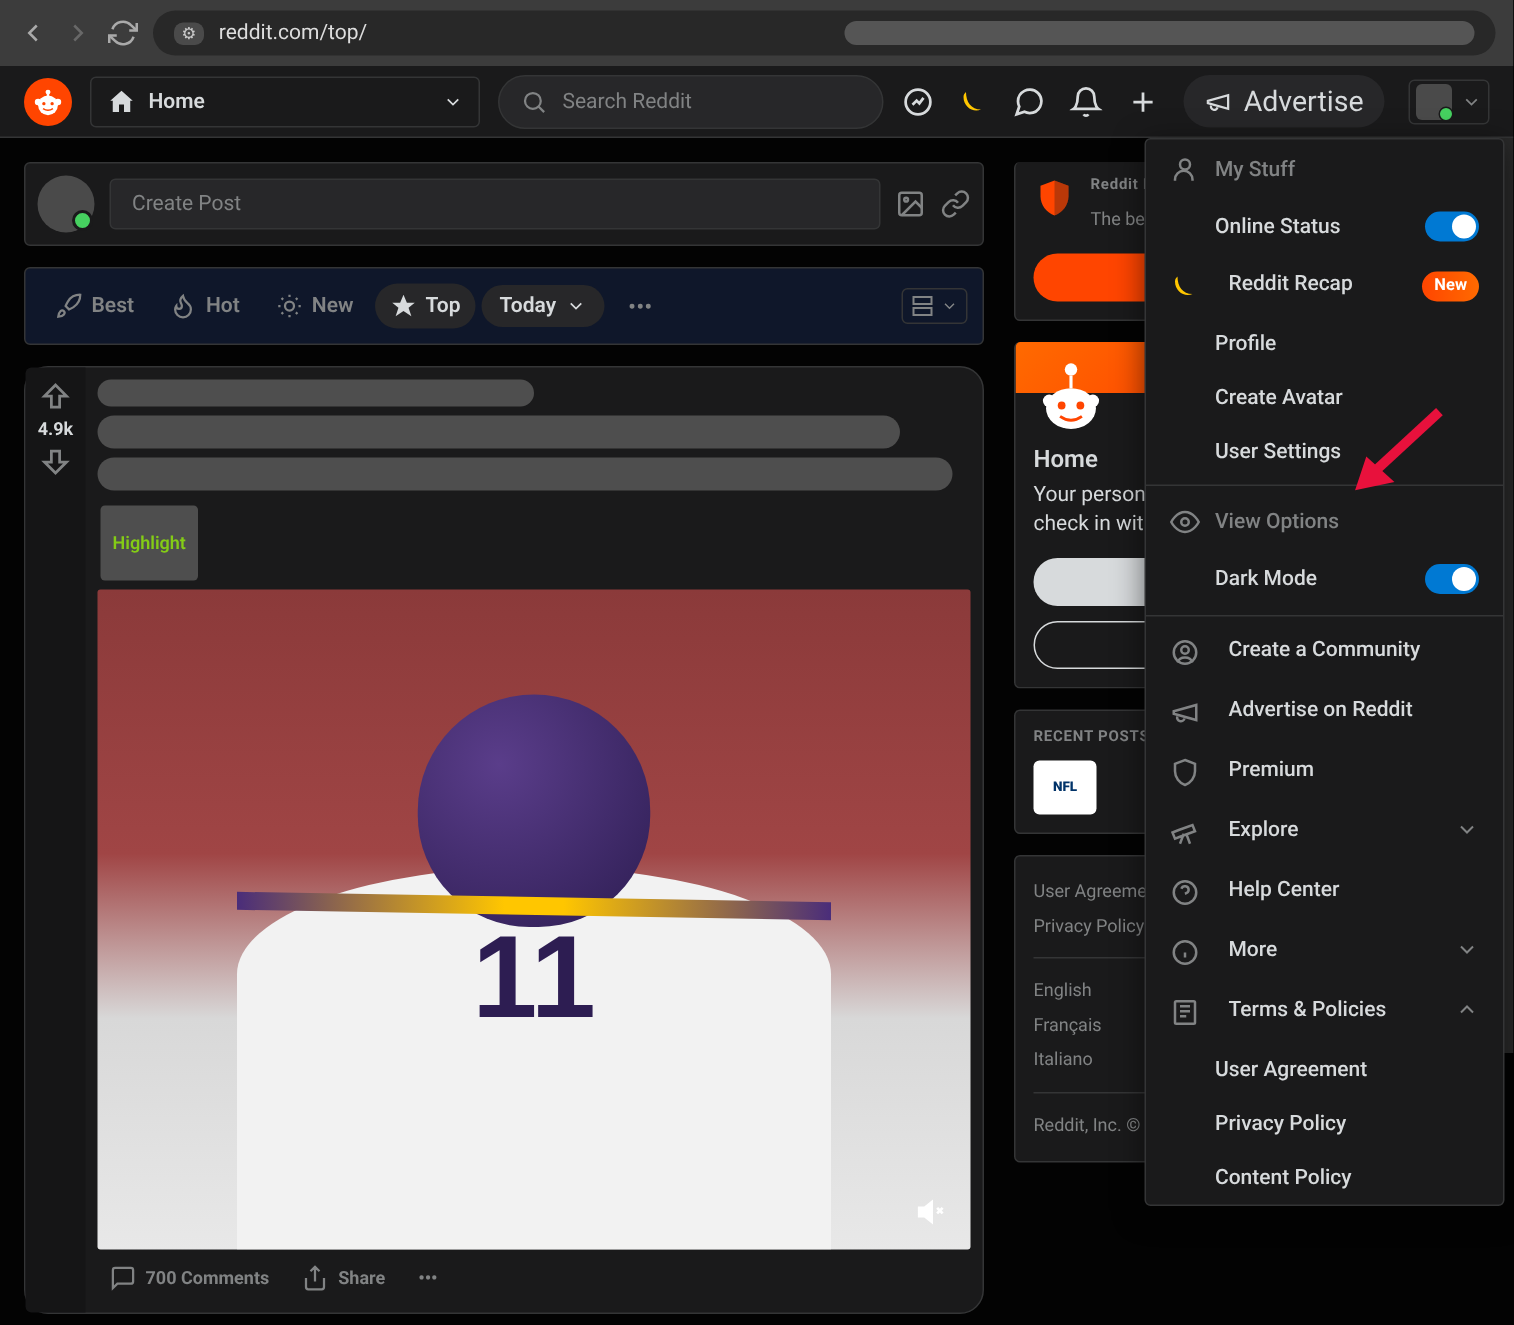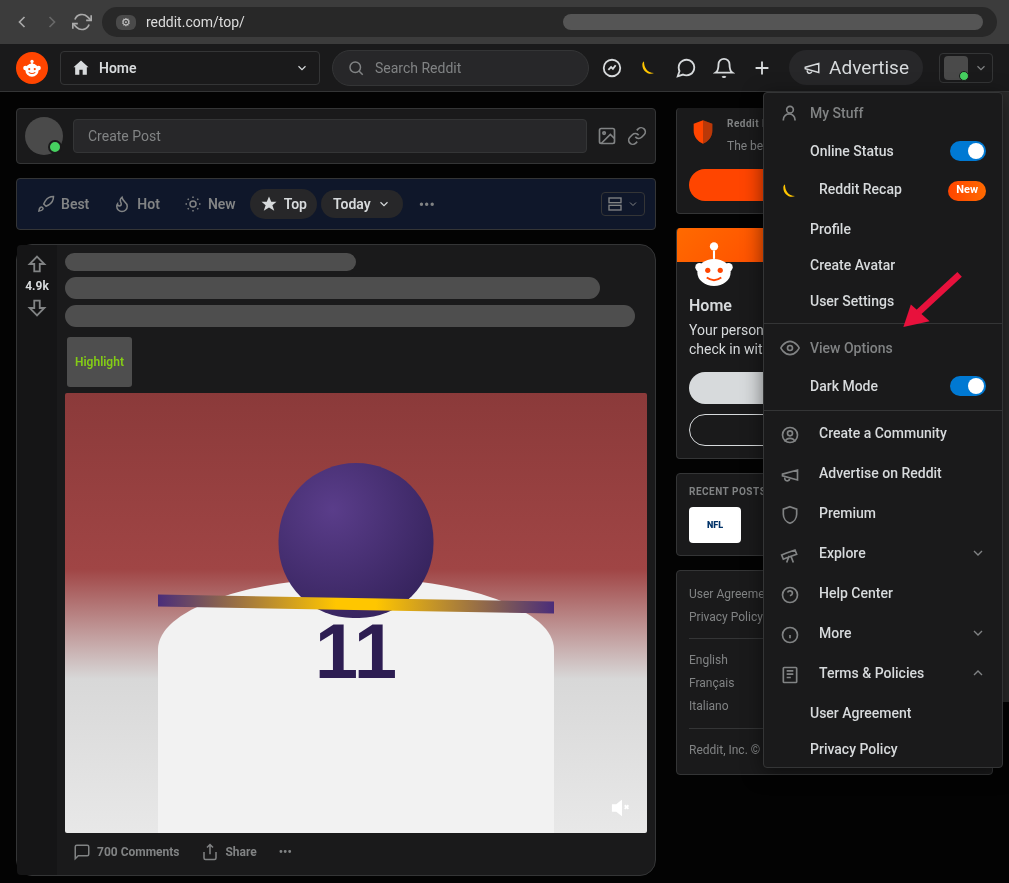--- a/index.html
+++ b/index.html
@@ -75,21 +75,21 @@
 
 .home-card-banner { height: 34px; background: linear-gradient(135deg, #ff6a00, #ff4500, #b83280); position: relative; }
 .snoo { position: absolute; left: 16px; bottom: -26px; width: 42px; height: 52px; }
 .home-body { padding: 34px 12px 12px; }
 .home-body h3 { font-size: 16px; font-weight: 600; margin-bottom: 6px; }
 .home-body p { font-size: 14px; color: #d7dadc; line-height: 1.4; margin-bottom: 12px; }
 .home-btn-fill { background: #d7dadc; border-radius: 20px; height: 32px; margin-bottom: 10px; }
 .home-btn-outline { border: 1px solid #d7dadc; border-radius: 20px; height: 32px; }
 
 .side-card h4 { font-size: 10px; font-weight: 700; letter-spacing: 0.5px; color: #818384; margin-bottom: 10px; }
-.recent-thumb { width: 52px; height: 36px; background: #fff; border-radius: 4px; display: flex; align-items: center; justify-content: center; font-size: 9px; font-weight: 900; }
+.recent-thumb { width: 42px; height: 36px; background: #fff; border-radius: 4px; display: flex; align-items: center; justify-content: center; font-size: 9px; font-weight: 900; }
 
 .footer-links { font-size: 12px; color: #818384; line-height: 1.9; }
 .footer-links hr { border: 0; border-top: 1px solid #343536; margin: 10px 0; }
 .lang-row { display: flex; gap: 20px; flex-wrap: wrap; }
 
 
 .dropdown { position: absolute; top: 92px; right: 6px; width: 240px; background: #1a1a1b; border: 1px solid #343536; border-radius: 4px; box-shadow: 0 4px 20px rgba(0,0,0,0.5); z-index: 100; max-height: 780px; overflow-y: auto; }
 .dd-section-header { display: flex; align-items: center; gap: 10px; padding: 10px 16px 8px; color: #818384; font-size: 14px; font-weight: 500; }
 .dd-item { display: flex; align-items: center; gap: 7px; padding: 10px 16px 10px 46px; font-size: 14px; font-weight: 500; color: #d7dadc; cursor: pointer; }
 .dd-item-icon { display: flex; gap: 19px; padding: 10px 16px; font-size: 14px; font-weight: 500; color: #d7dadc; cursor: pointer; }
@@ -472,20 +472,23 @@
     <svg class="dd-chevron" width="16" height="16" viewBox="0 0 24 24" fill="none" stroke="currentColor" stroke-width="2">
         <path d="M18 15l-6-6-6 6"></path>
       </svg>
   </div>
   <div class="dd-item">
       <span>User Agreement</span>
     </div>
   <div class="dd-item">
       <span>Privacy Policy</span>
     </div>
+  <div class="dd-item">
+      <span>Content Policy</span>
+    </div>
 </div>
 
 <div class="arrow-annot">
   <svg viewBox="0 0 80 80">
       <path d="M70 10 L18 58" stroke="#e8113c" stroke-width="7" fill="none"></path>
       <path d="M10 66 L18 42 L38 60 Z" fill="#e8113c"></path>
     </svg>
 </div>
 
 </body></html>

